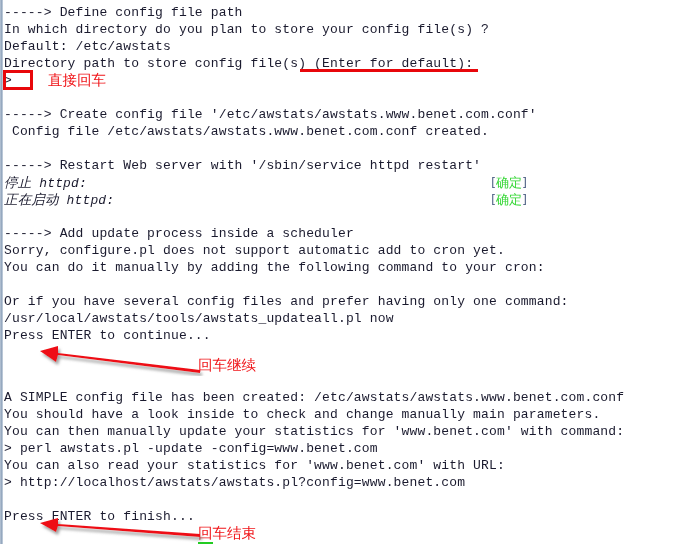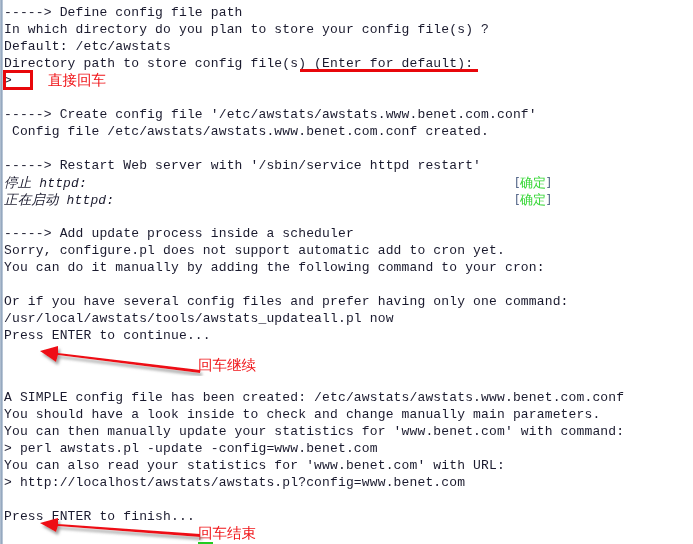--- a/index.html
+++ b/index.html
@@ -53,21 +53,20 @@
     font-size: 13px;
     letter-spacing: 0.15px;
   }
   .status {
     position: absolute;
     white-space: pre;
     font-size: 13px;
     line-height: 17px;
     color: #5a6b8c;
     font-family: "DejaVu Sans", "Liberation Sans", sans-serif;
-    margin-left: 24px;
   }
   .status .ok {
     color: #33d633;
     font-family: "DejaVu Sans", "Liberation Sans", sans-serif;
   }
   
   .anno-box {
     position: absolute;
     border: 3px solid #e8070b;
     box-sizing: border-box;

